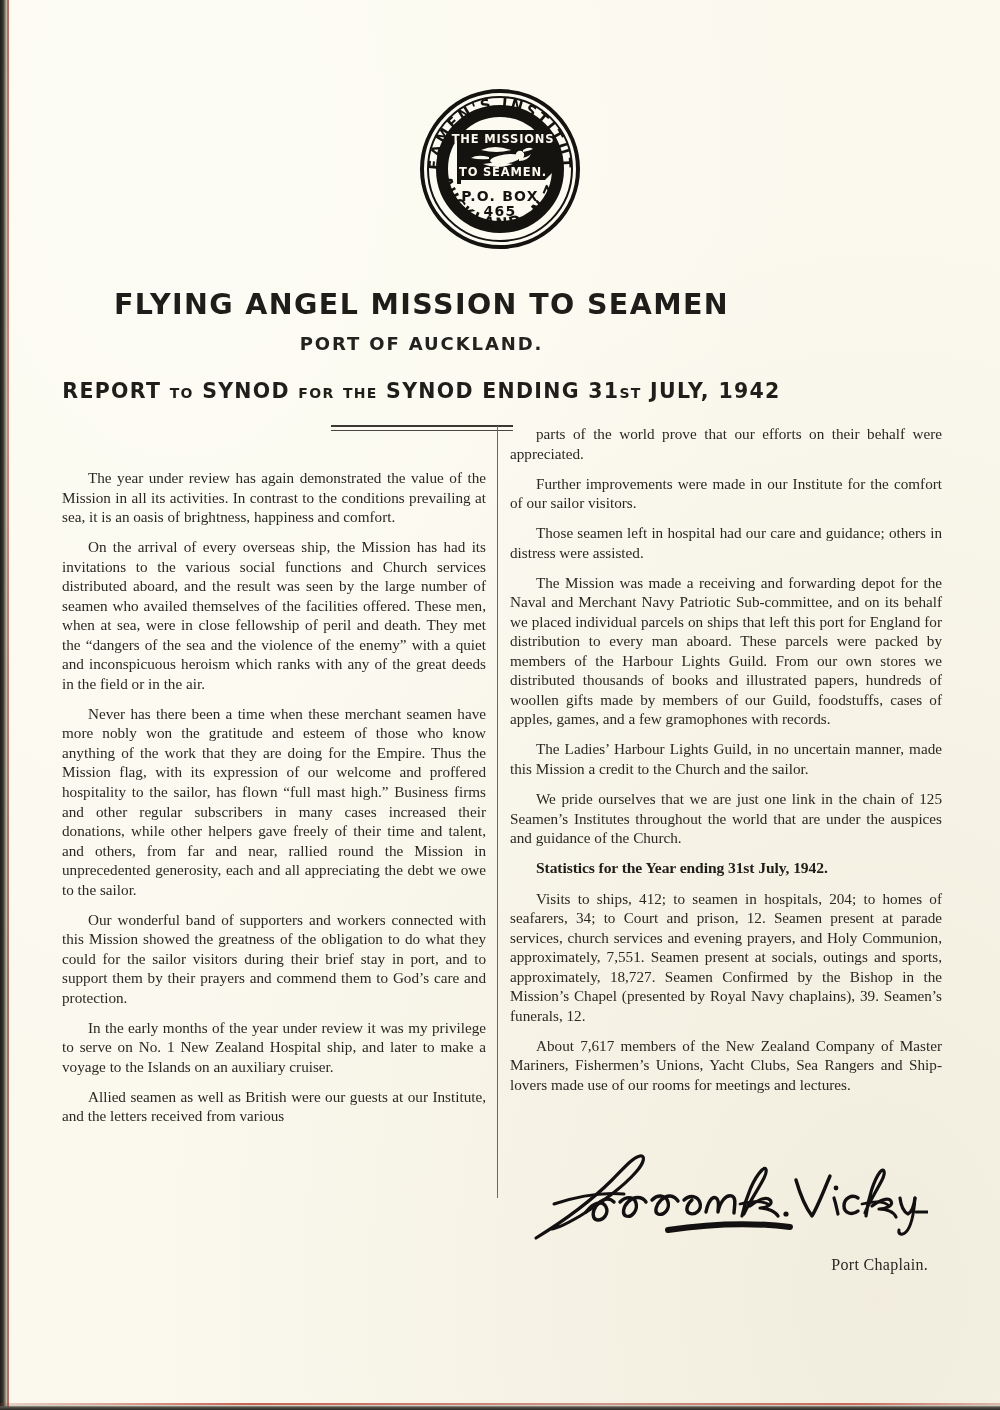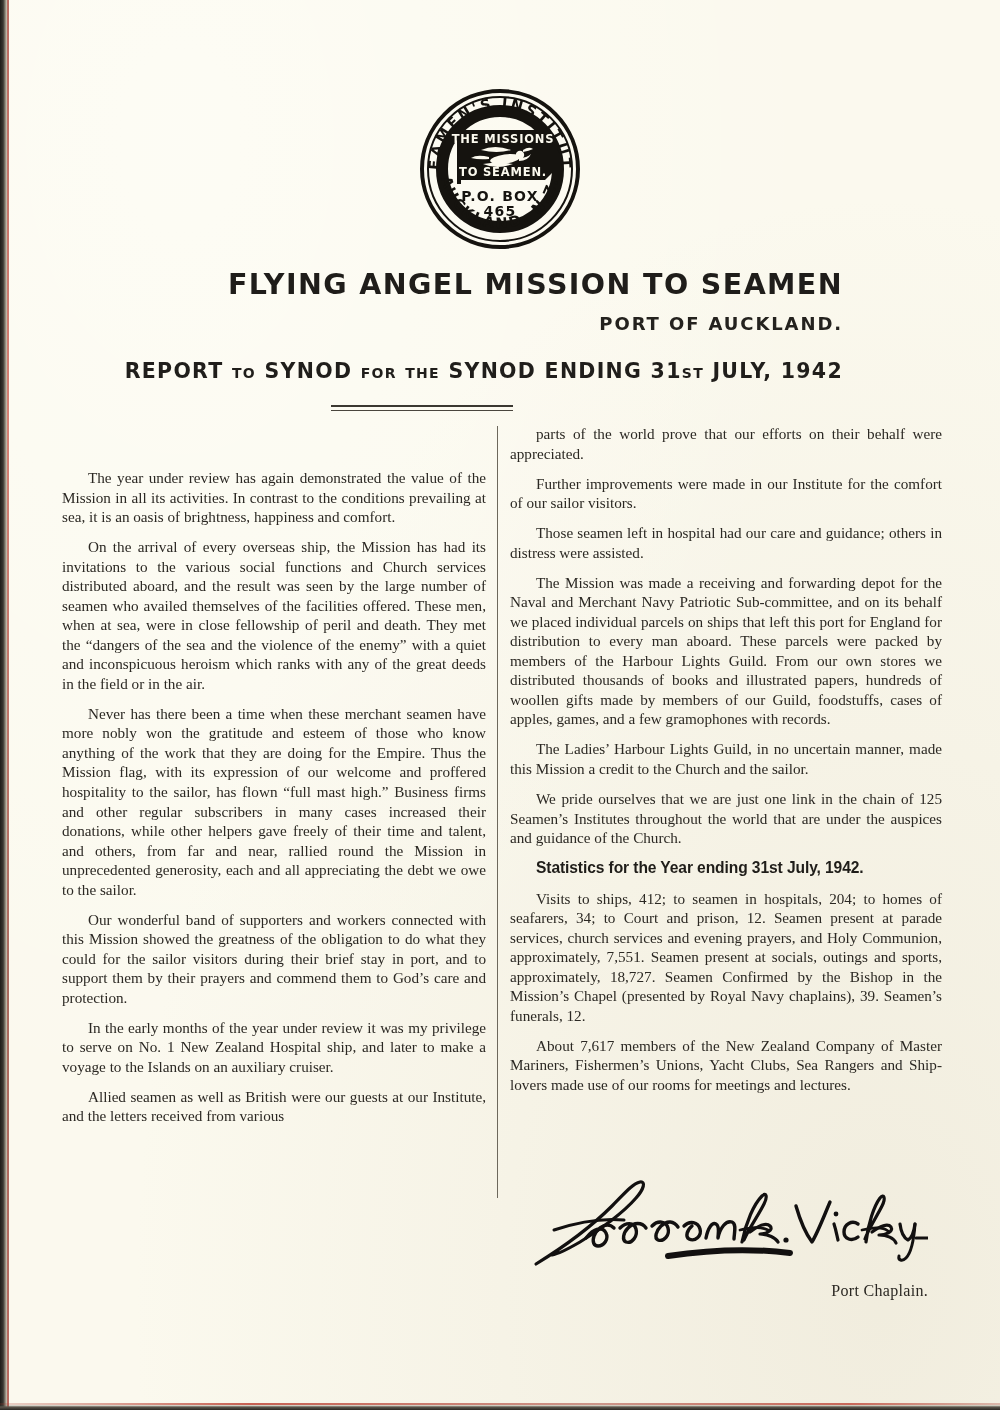--- a/index.html
+++ b/index.html
@@ -45,21 +45,21 @@
   
   .logo-wrap {
     position: absolute; left: 0; top: 88px; width: 1000px;
     display: flex; justify-content: center;
   }
   .logo {
     width: 162px; height: 162px; position: relative;
   }
 
   
-  .titles { position: absolute; left: 0; top: 268px; width: 843px; text-align: right; }
+  .titles { position: absolute; left: 0; top: 288px; width: 843px; text-align: center; }
   .title-main {
     font-family: "DejaVu Sans", sans-serif;
     font-size: 28.5px;
     letter-spacing: 1.4px;
     font-weight: 700;
     color: #1f1d1a;
     white-space: nowrap;
   }
   .title-sub {
     font-family: "DejaVu Sans", sans-serif;
@@ -109,32 +109,32 @@
   .col-left  { left: 0;   width: 424px; margin-top: 44px; }
   .col-right { left: 448px; width: 432px; }
 
   .col p {
     margin: 0 0 10.5px 0;
     text-indent: 26px;
     hyphens: none;
   }
 
   .stats-head {
-    font-family: Liberation Sans, sans-serif;
+    font-family: Liberation Serif, serif;
     font-size: 15.6px;
     font-weight: 700;
     text-indent: 0;
     text-align: left;
     margin: 14px 0 11px 0;
     color: #1f1d19;
     letter-spacing: -0.1px;
   }
 
   
-  .sig-area { position: absolute; left: 520px; top: 1176px; width: 430px; }
+  .sig-area { position: absolute; left: 520px; top: 1150px; width: 430px; }
   .sig-svg { display: block; margin-left: 8px; }
   .sig-caption {
     text-align: right;
     font-size: 16px;
     margin-top: 10px;
     padding-right: 22px;
     color: #2b2823;
     letter-spacing: .3px;
   }
 </style>

